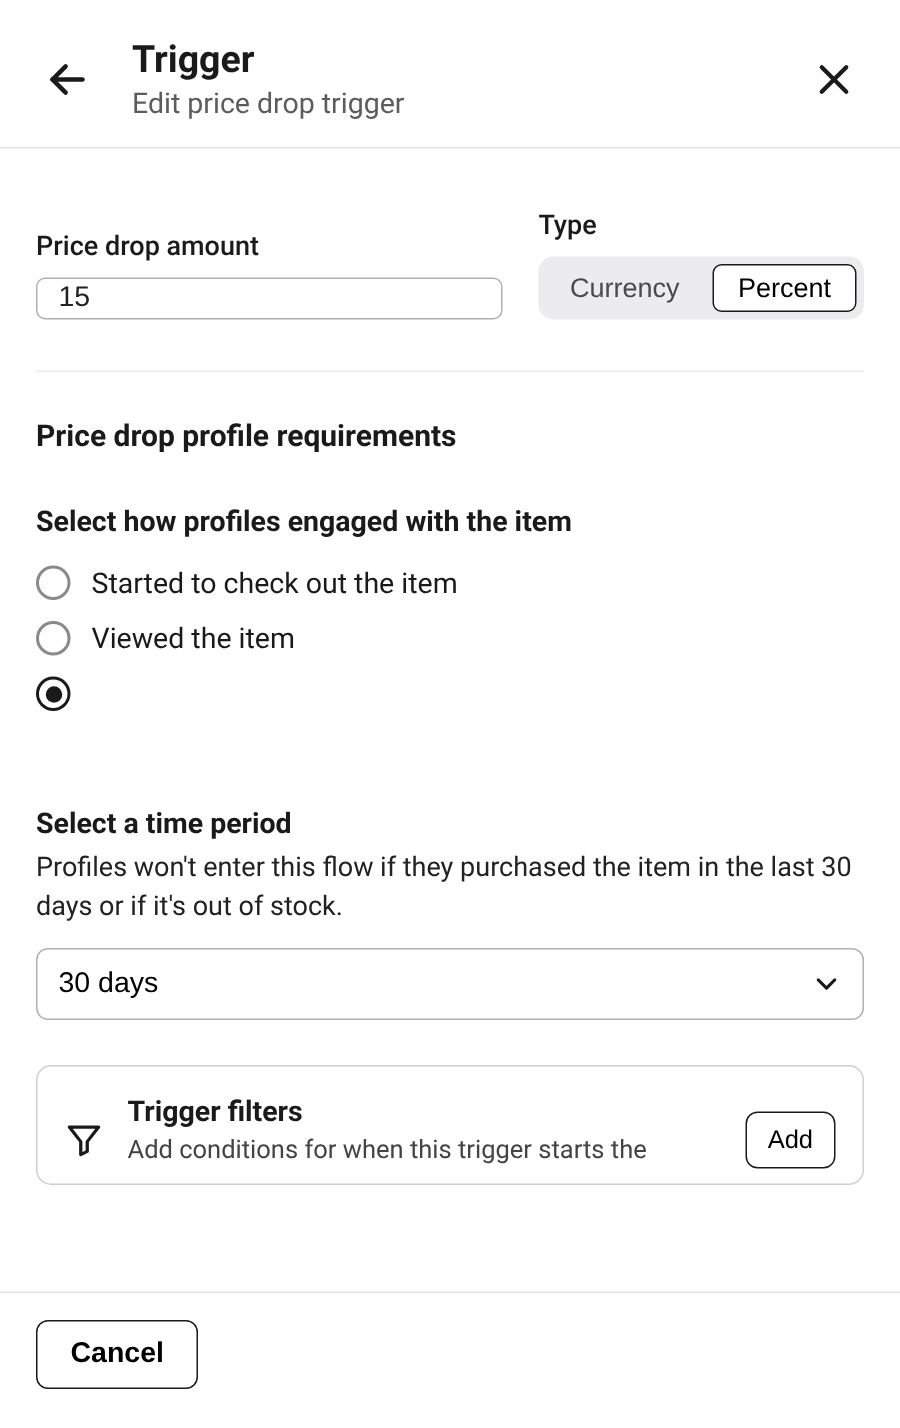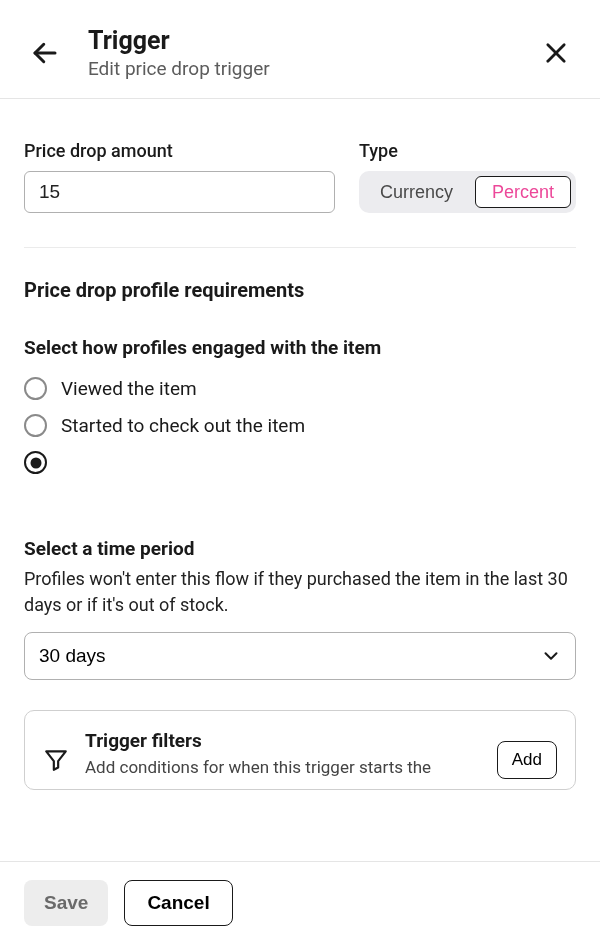--- a/index.html
+++ b/index.html
@@ -7,25 +7,25 @@
     .header { display: flex; align-items: center; padding: 26px 24px 18px 24px; border-bottom: 1px solid #e5e5e5; }
     .back-btn { flex: 0 0 auto; padding: 6px; cursor: pointer; display:flex; align-items:center; justify-content:center; }
     .header-text { flex: 1 1 auto; margin-left: 22px; }
     .header-title { font-size: 25px; font-weight: 700; }
     .header-subtitle { font-size: 19px; color: #5c5c5c; margin-top: 2px; }
     .close-btn { flex: 0 0 auto; padding: 6px; cursor: pointer; display:flex; align-items:center; justify-content:center; }
     .content { padding: 28px 24px 0 24px; }
     .row-top { display: flex; gap: 24px; align-items: flex-end; }
     .field-col { flex: 1 1 auto; }
     .field-label { font-size: 18px; font-weight: 500; margin-bottom: 10px; display:block; }
-    .text-input { width: 100%; height: 42px; border: 1px solid #b0b0b0; border-radius: 6px; padding: 0 14px; font-size: 19px; color: #222; outline: none; }
+    .text-input { width: 100%; height: 28px; border: 1px solid #b0b0b0; border-radius: 6px; padding: 0 14px; font-size: 19px; color: #222; outline: none; }
     .seg-col { flex: 0 0 auto; margin-top: 13px; }
     .seg-wrap { display: flex; background: #ececef; border-radius: 10px; padding: 5px; gap: 6px; }
     .seg-btn { border: none; background: transparent; height: 32px; padding: 0 16px; font-size: 18px; border-radius: 6px; cursor: pointer; color: #4a4a4a; }
-    .seg-btn.selected { background: #fff; border: 1px solid #1a1a1a; color: #ec4899; font-weight: 500; }
+    .seg-btn.selected { background: #fff; border: 1px solid #1a1a1a; color: #000000; font-weight: 500; }
     .divider { border: none; border-top: 1px solid #ebebeb; margin: 34px 0 30px 0; }
     .section-heading { font-size: 20px; font-weight: 700; margin-bottom: 10px; }
     .section-body { font-size: 19px; line-height: 1.45; color: #222; }
     .sub-heading { font-size: 19px; font-weight: 700; margin-top: 34px; margin-bottom: 18px; }
     .radio-list { display: flex; flex-direction: column; gap: 14px; }
     .radio-row { display: flex; align-items: center; gap: 14px; cursor: pointer; }
     .radio-circle { width: 23px; height: 23px; border-radius: 50%; border: 2.2px solid #8a8a8a; flex: 0 0 auto; position: relative; }
     .radio-circle.checked { border-color: #1a1a1a; border-width: 2.5px; }
     .radio-circle.checked::after { content: ""; position: absolute; top: 50%; left: 50%; width: 11px; height: 11px; background: #1a1a1a; border-radius: 50%; transform: translate(-50%, -50%); }
     .radio-label { font-size: 19px; }
@@ -85,25 +85,25 @@
   <hr class="divider">
 
   <div>
     <div class="section-heading">Price drop profile requirements</div>
   </div>
 
   <div class="sub-heading">Select how profiles engaged with the item</div>
   <div class="radio-list">
     <div class="radio-row">
       <span class="radio-circle"></span>
-      <span class="radio-label">Viewed the item</span>
+      <span class="radio-label">Started to check out the item</span>
     </div>
     <div class="radio-row">
       <span class="radio-circle"></span>
-      <span class="radio-label">Started to check out the item</span>
+      <span class="radio-label">Viewed the item</span>
     </div>
     <div class="radio-row">
       <span class="radio-circle checked"></span>
     </div>
   </div>
 
   <div class="timeperiod-block">
     <div class="time-heading">Select a time period</div>
     <div class="time-body">Profiles won't enter this flow if they purchased the item in the last 30 days or if it's out of stock.</div>
     <div class="select-wrap">
@@ -124,15 +124,14 @@
     </div>
     <div class="filter-text">
       <div class="filter-title">Trigger filters</div>
       <div class="filter-body">Add conditions for when this trigger starts the</div>
     </div>
     <button class="add-btn">Add</button>
   </div>
 </div>
 
 <div class="footer">
-  <button class="save-btn">Save</button>
   <button class="cancel-btn">Cancel</button>
 </div>
 
 </body></html>

